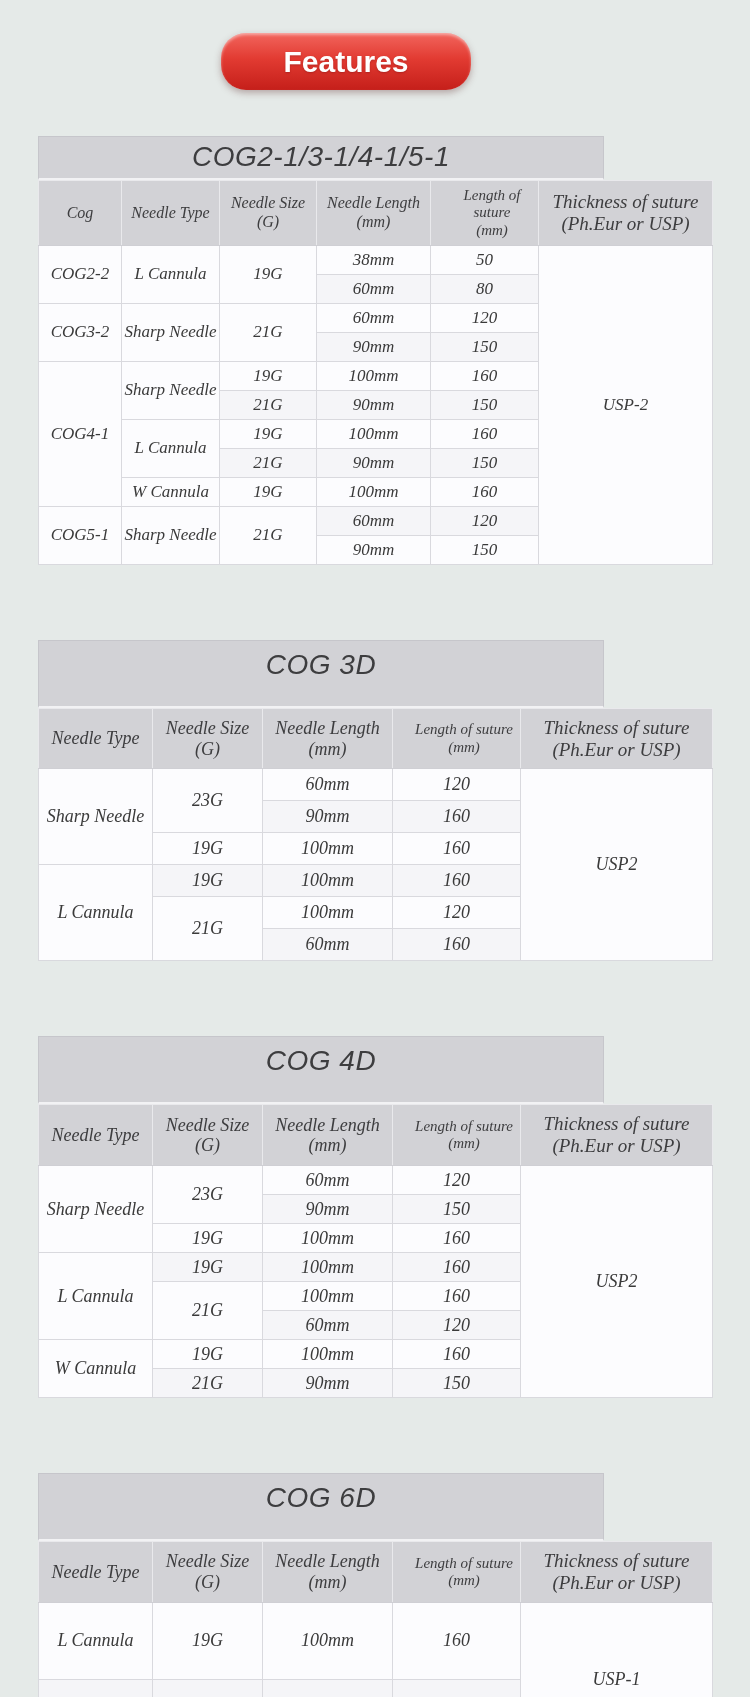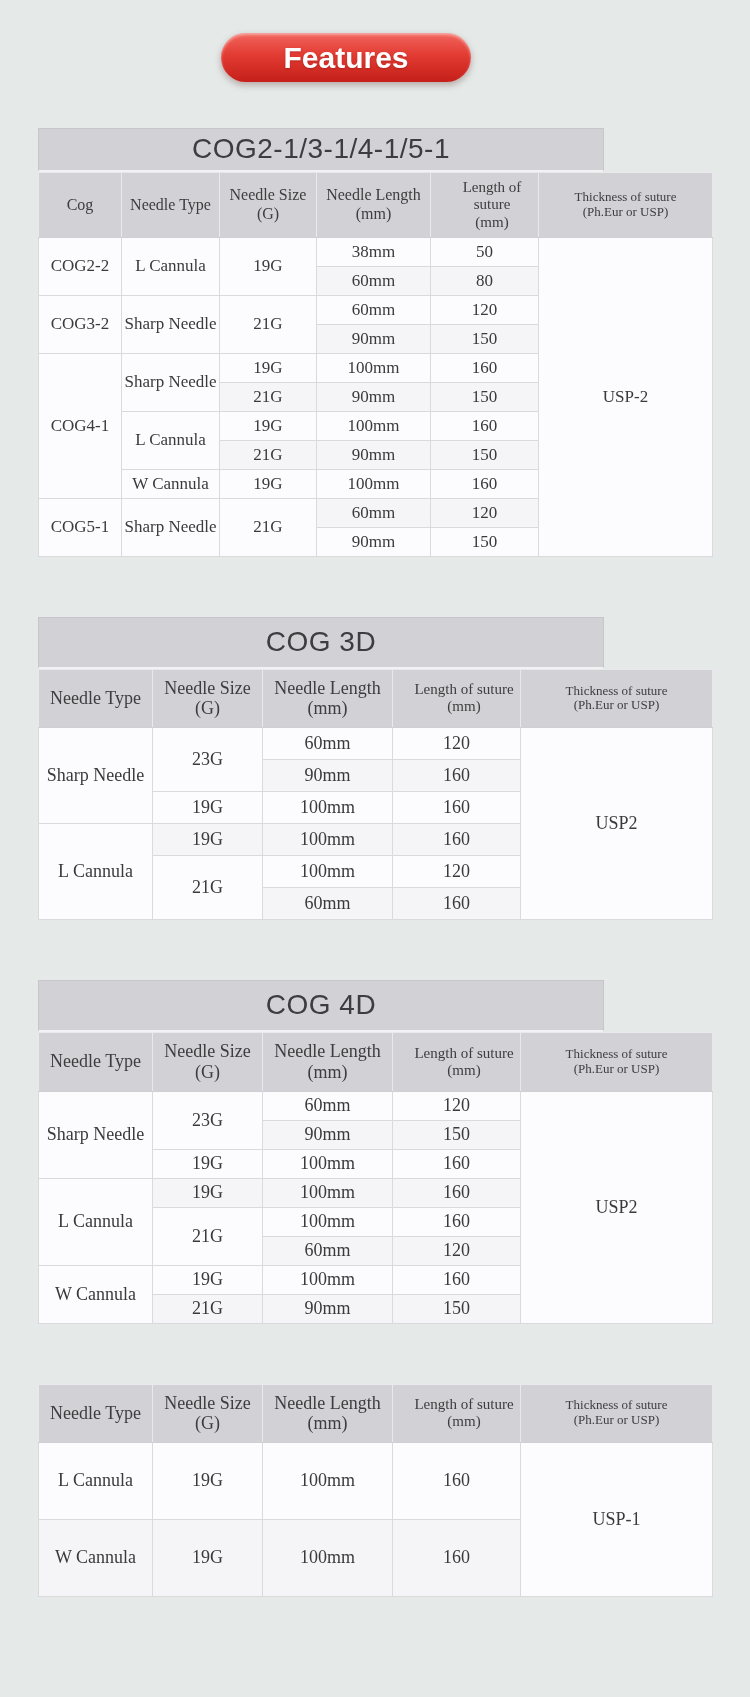--- a/index.html
+++ b/index.html
@@ -5,46 +5,46 @@
   html,body{margin:0;padding:0;}
   body{
     width:750px;min-height:1697px;
     background:#e5eae8;
     font-family:"Liberation Serif", serif;
     color:#3a3a3a;
     -webkit-font-smoothing:antialiased;
   }
   
   .badge{
-    width:250px;height:49px;
+    width:250px;height:57px;
     margin:33px 0 0 221px;
     border-radius:25px;
     background:linear-gradient(180deg,#f2655d 0%,#e23b32 45%,#c51f1a 100%);
     box-shadow:0 3px 7px rgba(90,40,40,.35), inset 0 2px 3px rgba(255,255,255,.45);
     display:flex;align-items:center;justify-content:center;
   }
   .badge span{
     font-family:"Liberation Sans", sans-serif;
     font-weight:bold;font-size:30px;color:#fff;
     text-shadow:0 1px 2px rgba(120,20,20,.4);
   }
   
-  .tbl{width:566px;margin:0 0 0 38px;}
+  .tbl{width:566px;margin:0 0 15px 38px;font-style:italic;}
   .tbl-title{
     background:#d2d2d6;
     border:1px solid #c6c6cb;
     border-bottom:2px solid #f2f2f4;
     text-align:center;
     font-family:"Liberation Sans", sans-serif;
     color:#3d3d3f;
     font-size:28px;
     letter-spacing:.5px;
   }
   .t1 .tbl-title{padding:4px 0 5px;}
-  .t2 .tbl-title,.t3 .tbl-title,.t4 .tbl-title{padding:8px 0 9px;}
+  .t2 .tbl-title,.t3 .tbl-title,.t4 .tbl-title{padding:8px 0 25px;}
   table{
     width:100%;
     border-collapse:collapse;
     background:#c2410c;
     table-layout:fixed;
   }
   th{
     background:#d2d2d6;
     border:1px solid #e9e9ec;
     border-bottom:1px solid #cfcfd4;
@@ -59,21 +59,21 @@
     text-align:center;
     padding:2px 2px;
     color:#3a3a3a;
     background:#fcfcfe;
   }
   tbody tr:nth-child(even) td{background:#f5f5f8;}
   td[rowspan]{background:#fcfcfe !important;}
   
   .t1 th{font-size:16px;}
   .t1 td{font-size:17px;height:24px;}
-  .t1 th.small, .t2 th.small, .t3 th.small, .t4 th.small{font-size:13px;}
+  .t1 th.small, .t2 th.small, .t3 th.small, .t4 th.small{font-size:19px;}
   .t1 th.mid, .t2 th.mid, .t3 th.mid, .t4 th.mid{font-size:15px;padding-left:17px;}
   
   .t2 th,.t3 th,.t4 th{font-size:18px;padding:8px 2px;}
   .t2 td{font-size:18px;height:27px;}
   .t3 td{font-size:18px;height:24px;}
   .t4 td{font-size:18px;height:72px;}
   .gap1{height:46px;}
   .gap2{height:60px;}
 </style>
 </head>
@@ -307,20 +307,21 @@
         <td>90mm</td>
         <td>150</td>
       </tr>
     </tbody>
   </table>
 </section>
 
 <div class="gap2"></div>
 
 <section class="tbl t4">
+  <div class="tbl-title">COG 6D</div>
   <table>
     <colgroup>
       <col style="width:114px">
         <col style="width:110px">
         <col style="width:130px">
       <col style="width:128px">
         <col style="width:192px">
     </colgroup>
     <thead>
       <tr>

